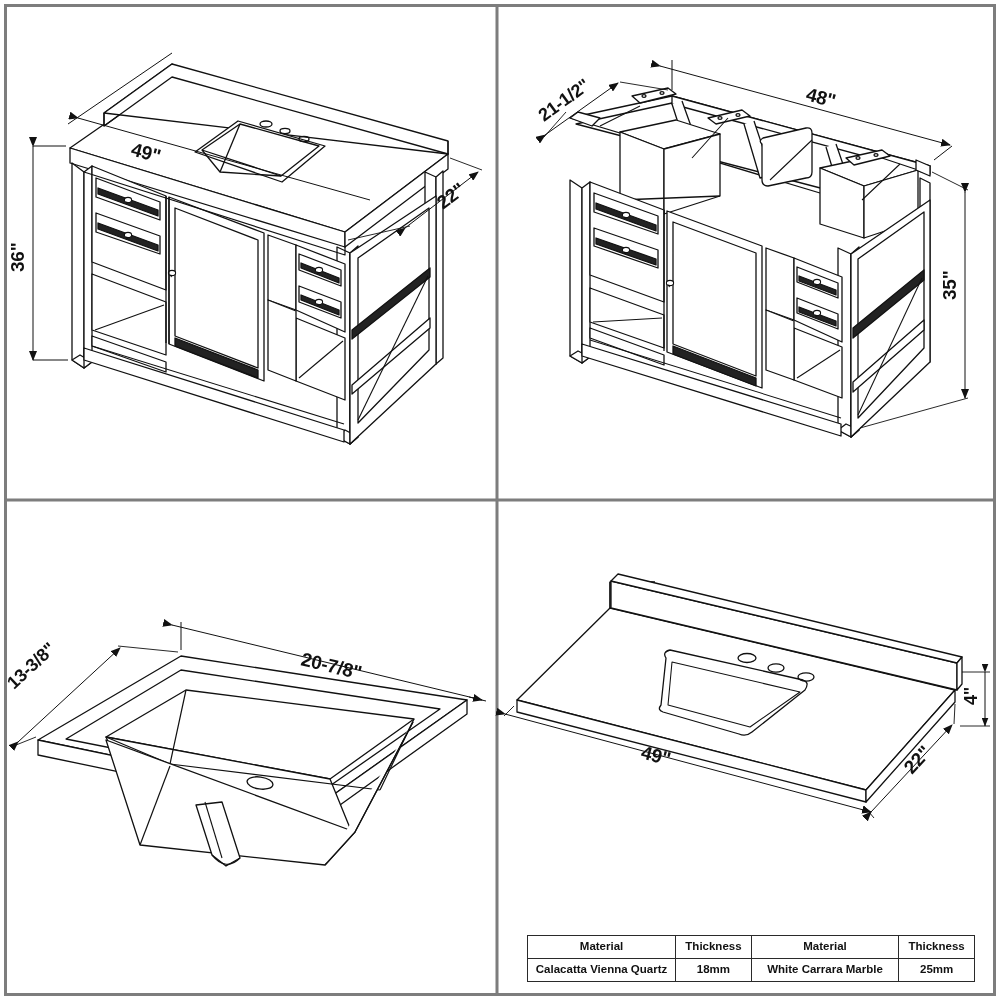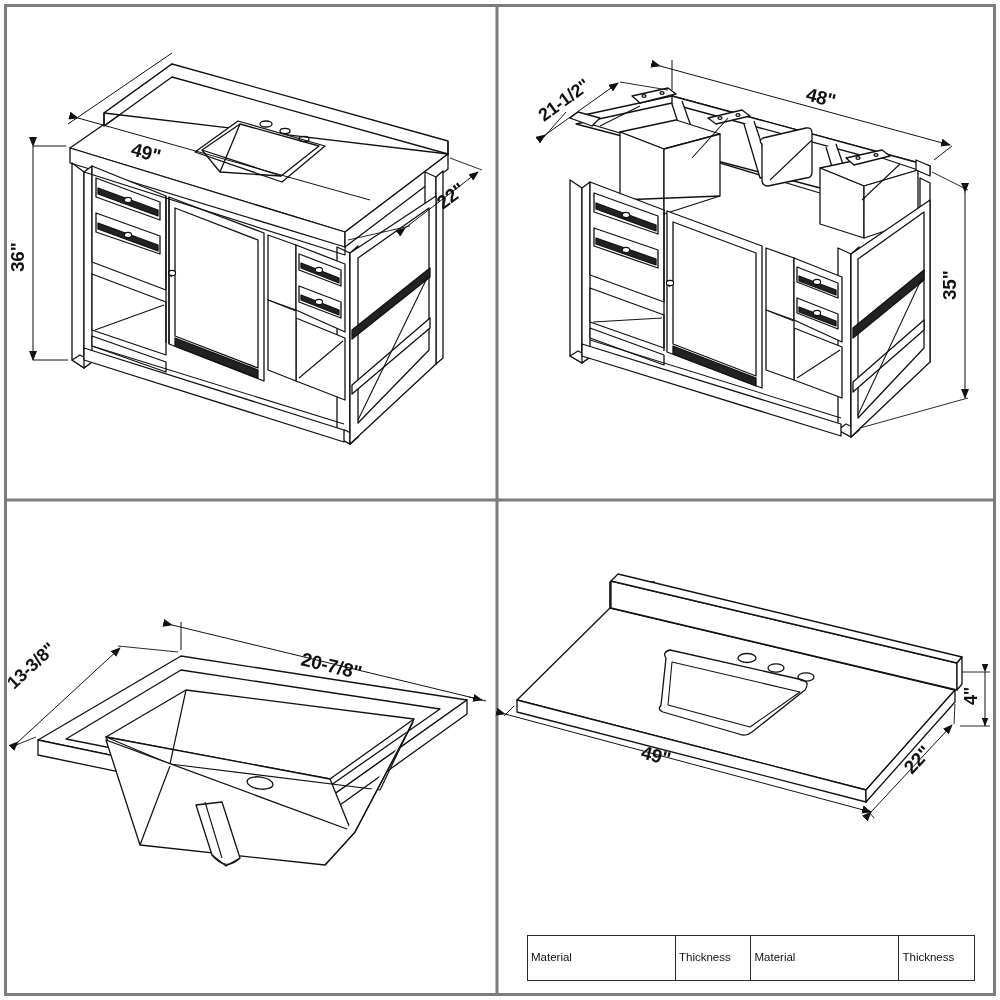--- a/index.html
+++ b/index.html
@@ -6,22 +6,22 @@
   body{width:1000px;height:1000px;overflow:hidden;
        font-family:"Liberation Sans","DejaVu Sans",sans-serif;}
   #sheet{position:relative;width:1000px;height:1000px;background:#ffffff;}
   svg{display:block;}
   .dimtxt{font-family:"Liberation Sans","DejaVu Sans",sans-serif;
           font-size:19px;font-weight:700;fill:#111;letter-spacing:-0.2px;}
   .dimtxt.sm{font-size:18px;}
   
   #spec{position:absolute;left:527px;top:935px;width:448px;height:46px;
         border-collapse:collapse;background:#fff;}
-  #spec td,#spec th{border:1px solid #2a2a2a;font-size:11.5px;font-weight:400;
-        color:#111;text-align:left;padding:2px 3px;line-height:1.15;
+  #spec td,#spec th{border:1px solid #2a2a2a;font-size:11.5px;font-weight:700;
+        color:#111;text-align:center;padding:2px 3px;line-height:1.15;
         font-family:"Liberation Sans","DejaVu Sans",sans-serif;}
   #spec tr{height:23px;}
   .c-mat{width:150px;} .c-thk{width:70px;}
 </style>
 </head>
 <body>
 
 <div id="sheet">
 
   <svg width="1000" height="1000" viewBox="0 0 1000 1000">
@@ -336,16 +336,22 @@
   </svg>
 
   <table id="spec">
     <tbody>
       <tr>
         <th class="c-mat">Material</th>
         <th class="c-thk">Thickness</th>
         <th class="c-mat">Material</th>
         <th class="c-thk">Thickness</th>
       </tr>
+      <tr>
+        <td class="c-mat">Calacatta Vienna Quartz</td>
+        <td class="c-thk">18mm</td>
+        <td class="c-mat">White Carrara Marble</td>
+        <td class="c-thk">25mm</td>
+      </tr>
     </tbody>
   </table>
 
 </div>
 
 </body></html>

